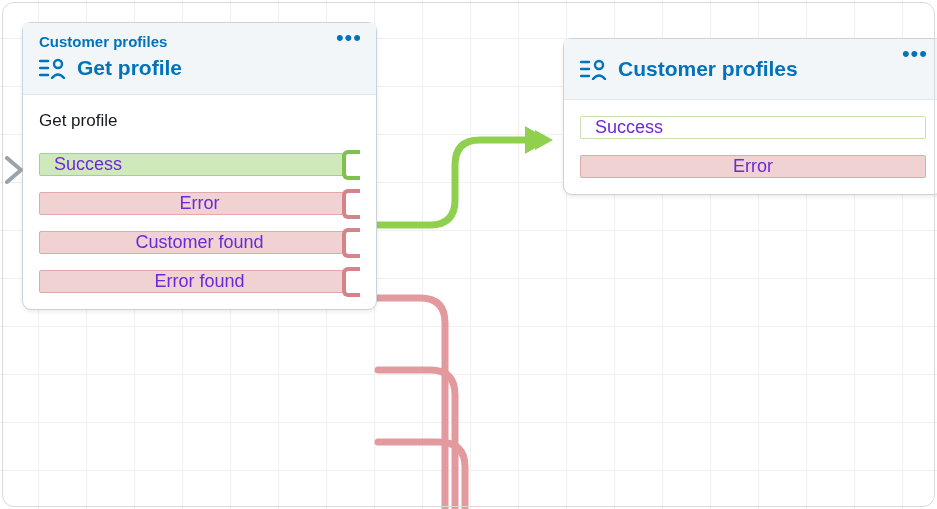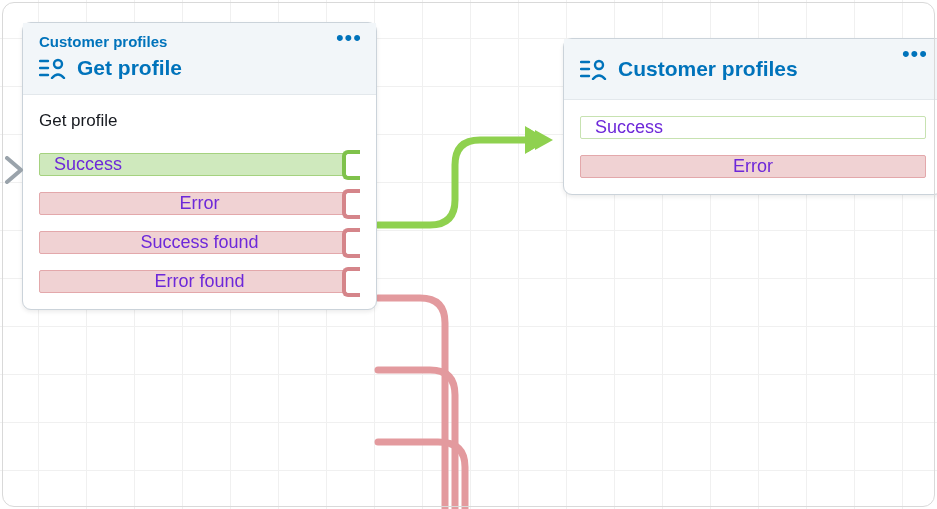--- a/index.html
+++ b/index.html
@@ -178,21 +178,21 @@
 
     <div class="branch success">
       <span>Success</span>
       <span class="port green"></span>
     </div>
     <div class="branch error">
       <span>Error</span>
       <span class="port pink"></span>
     </div>
     <div class="branch error">
-      <span>Success found</span>
+      <span>Customer found</span>
       <span class="port pink"></span>
     </div>
     <div class="branch error">
       <span>Error found</span>
       <span class="port pink"></span>
     </div>
   </div>
 </div>
 
 <div class="card" style="left:563px; top:38px; width:380px;">

